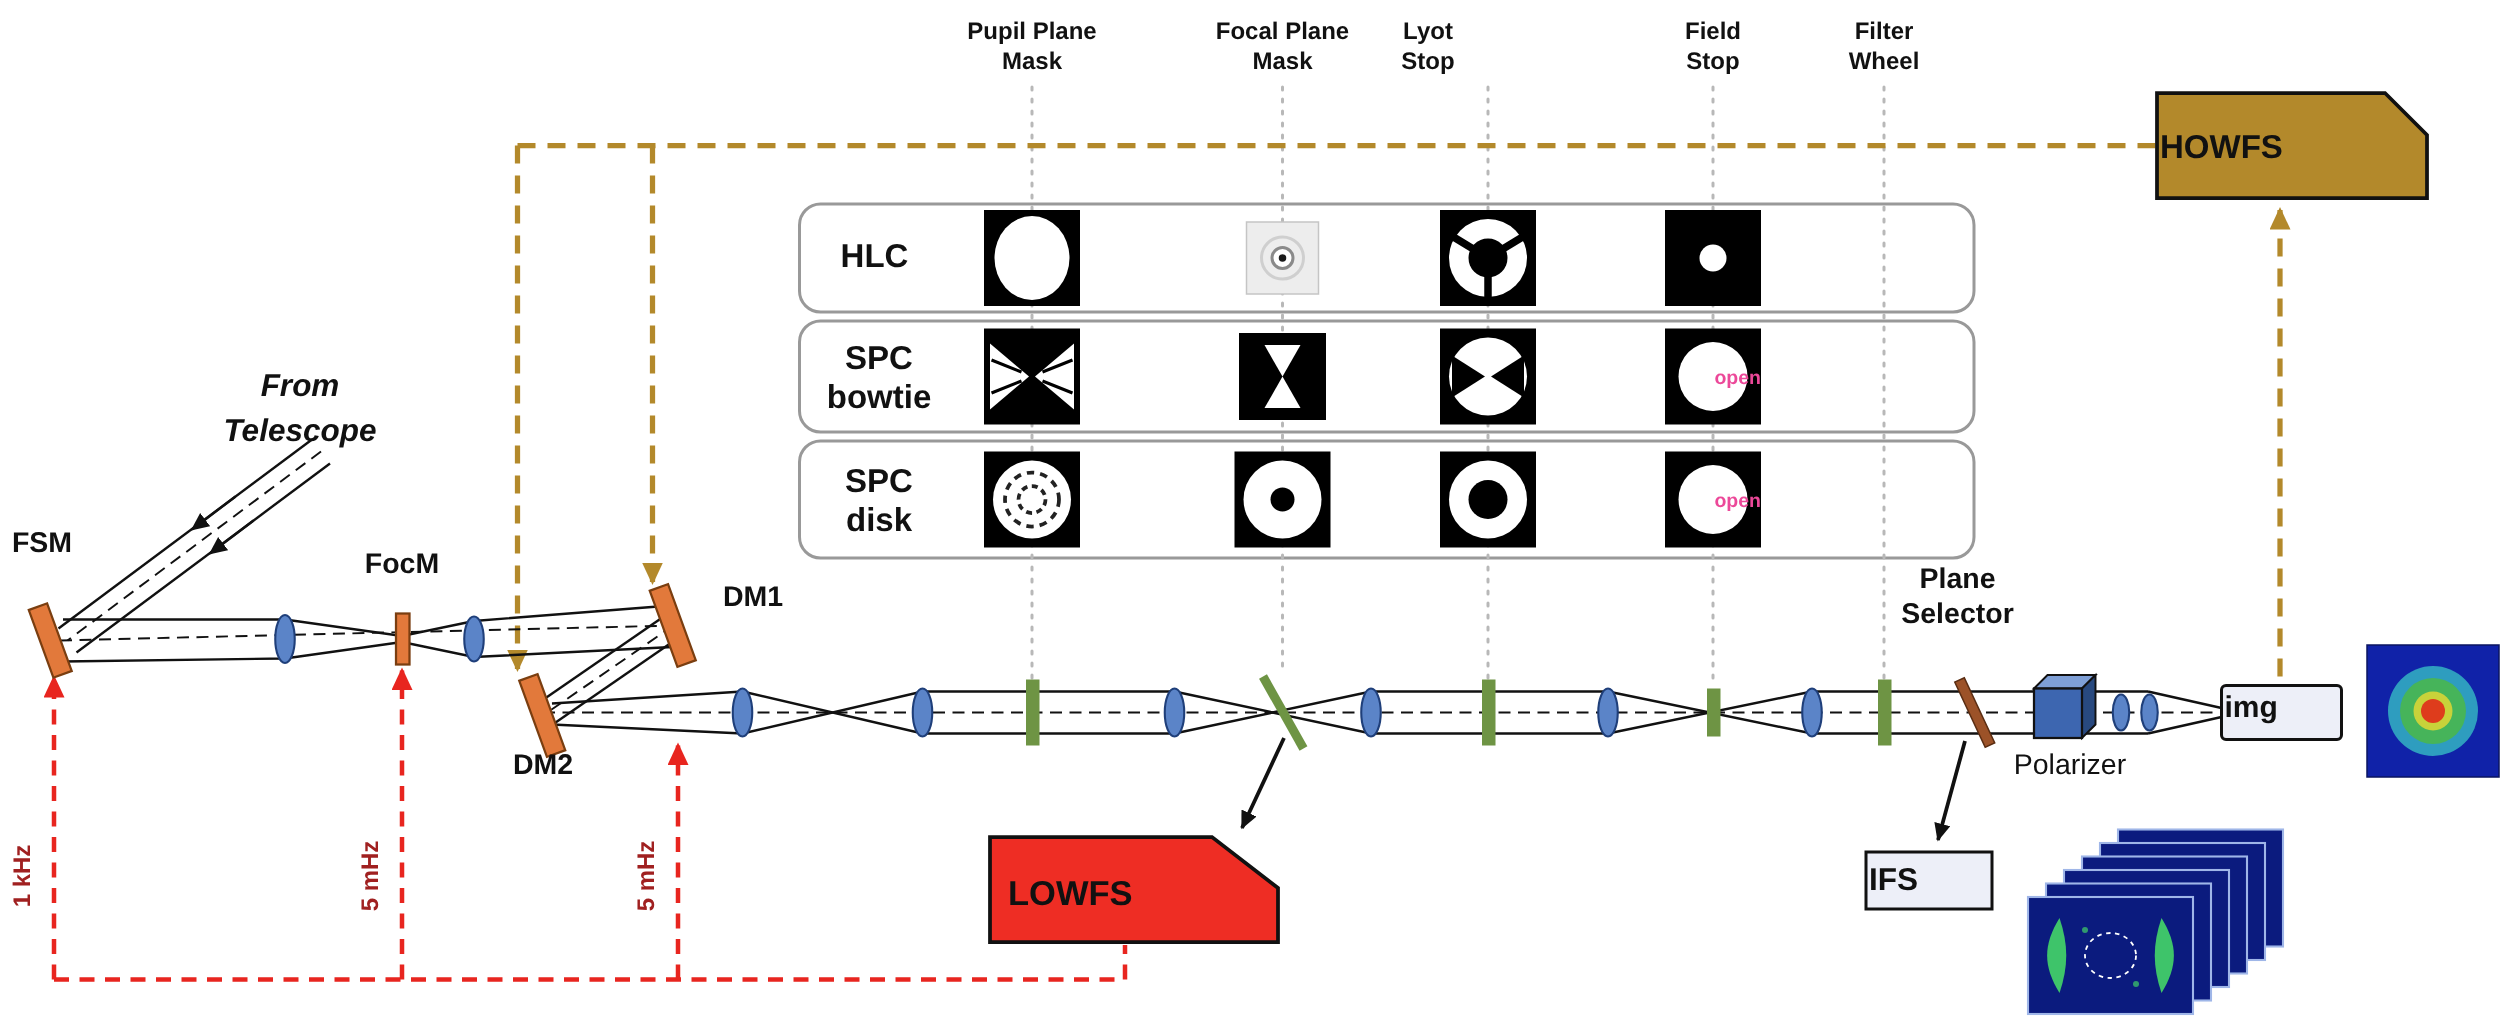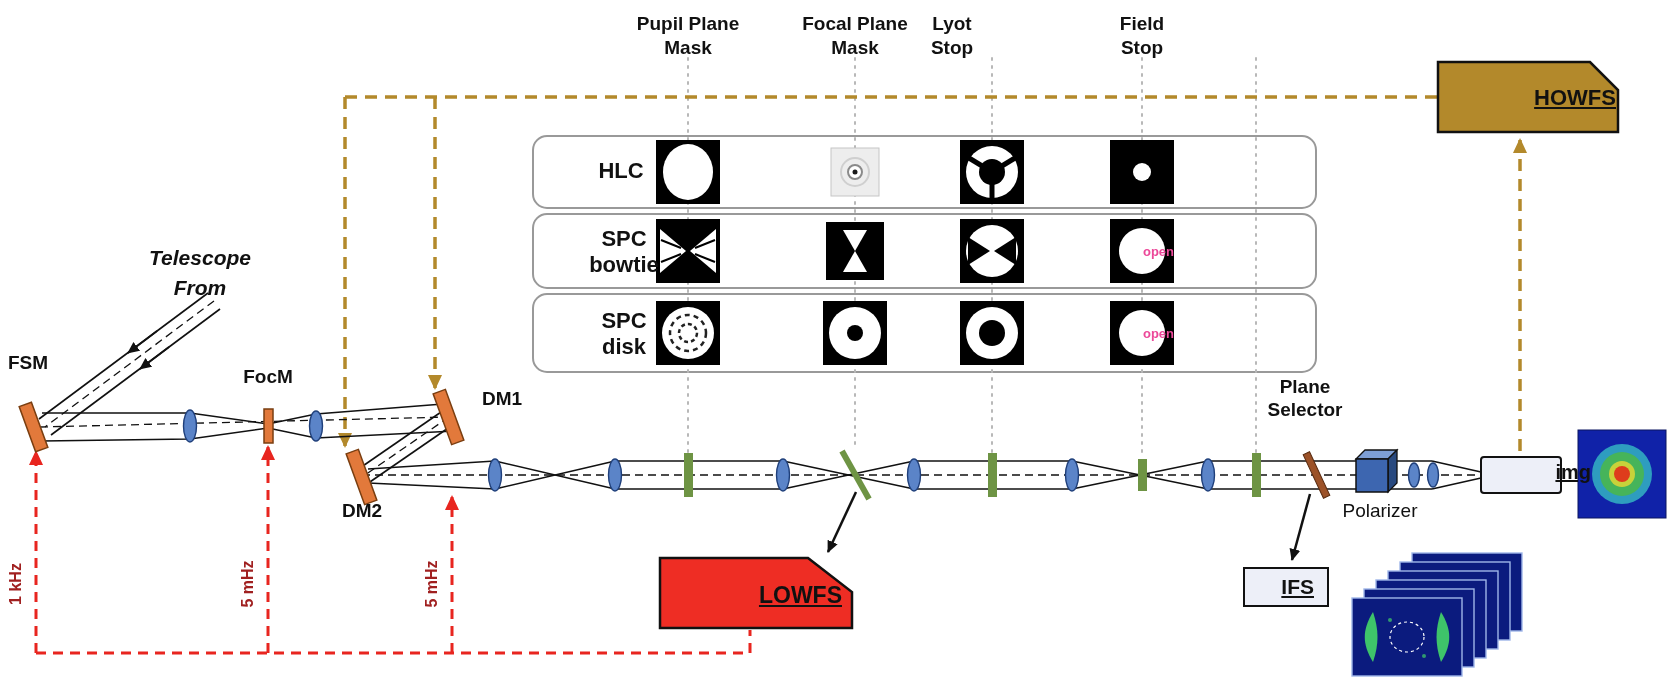--- a/index.html
+++ b/index.html
@@ -1,24 +1,24 @@
 <!DOCTYPE html>
 <html><head>
 <meta charset="utf-8">
 <style>
   html,body{margin:0;padding:0;background:#fff;}
   .stage{position:relative;width:1676px;height:688px;background:#ffffff;overflow:hidden;
          font-family:"Liberation Sans",sans-serif;color:#111;}
   svg{position:absolute;left:0;top:0;}
   .lbl{position:absolute;font-weight:bold;color:#111;}
-  .hdr{font-size:19px;line-height:1.25;text-align:center;}
-  .rowlbl{font-size:22px;line-height:1.2;text-align:center;margin-left:38px;}
+  .hdr{font-size:16px;line-height:1.25;text-align:center;}
+  .rowlbl{font-size:22px;line-height:1.2;text-align:center;}
   .comp{font-size:19px;text-align:center;}
   .comp2{font-size:19px;line-height:1.2;text-align:center;}
-  .boxlbl{text-align:right;text-decoration:underline;}
+  .boxlbl{text-align:left;}
   .rate{width:80px;text-align:center;color:#A02020;font-size:16px;
         transform:rotate(-90deg);transform-origin:center;}
   .open-lbl{font-size:13px;width:64px;text-align:right;color:#ec4899;}
   .italic{font-style:italic;}
   .rowbox{fill:#fff;stroke:#999;stroke-width:2;}
 </style>
 </head>
 <body>
 
 <div class="stage">
@@ -253,53 +253,57 @@
   <span style="display:block;">Mask</span>
 </div>
 <div class="lbl hdr" style="left:892px;top:12px;width:120px;">
   <span style="display:block;">Lyot</span>
   <span style="display:block;">Stop</span>
 </div>
 <div class="lbl hdr" style="left:1082px;top:12px;width:120px;">
   <span style="display:block;">Field</span>
   <span style="display:block;">Stop</span>
 </div>
+<div class="lbl hdr" style="left:1192px;top:12px;width:128px;">
+  <span style="display:block;">Filter</span>
+  <span style="display:block;">Wheel</span>
+</div>
 
 <div class="lbl rowlbl" style="left:548px;top:158px;width:70px;">
   <span>HLC</span>
 </div>
 <div class="lbl rowlbl" style="left:538px;top:226px;width:96px;">
   <span style="display:block;">SPC</span>
   <span style="display:block;">bowtie</span>
 </div>
 <div class="lbl rowlbl" style="left:538px;top:308px;width:96px;">
   <span style="display:block;">SPC</span>
   <span style="display:block;">disk</span>
 </div>
 
 <div class="lbl open-lbl" style="left:1110px;top:244px;">open</div>
 <div class="lbl open-lbl" style="left:1110px;top:326px;">open</div>
 
 <div class="lbl comp2 italic" style="left:95px;top:243px;width:210px;font-size:21px;line-height:1.45;">
+  <span style="display:block;">From</span>
   <span style="display:block;">Telescope</span>
-  <span style="display:block;">From</span>
 </div>
 
 <div class="lbl comp" style="left:-2px;top:352px;width:60px;">FSM</div>
 <div class="lbl comp" style="left:228px;top:366px;width:80px;">FocM</div>
 <div class="lbl comp" style="left:470px;top:388px;width:64px;">DM1</div>
 <div class="lbl comp" style="left:330px;top:500px;width:64px;">DM2</div>
 
 <div class="lbl comp2" style="left:1240px;top:376px;width:130px;">
   <span style="display:block;">Plane</span>
   <span style="display:block;">Selector</span>
 </div>
 <div class="lbl comp" style="left:1325px;top:500px;width:110px;font-weight:normal;">Polarizer</div>
 
-<div class="lbl boxlbl" style="left:1483px;top:461px;width:76px;font-size:20px;margin-left:32px;">img</div>
+<div class="lbl boxlbl" style="left:1483px;top:461px;width:76px;font-size:20px;">img</div>
 <div class="lbl boxlbl" style="left:1246px;top:575px;width:68px;font-size:21px;">IFS</div>
 <div class="lbl boxlbl" style="left:672px;top:582px;width:170px;font-size:23px;">LOWFS</div>
 <div class="lbl boxlbl" style="left:1440px;top:85px;width:176px;font-size:22px;">HOWFS</div>
 
 <div class="lbl rate" style="left:-24px;top:575px;">1 kHz</div>
 <div class="lbl rate" style="left:208px;top:575px;">5 mHz</div>
 <div class="lbl rate" style="left:392px;top:575px;">5 mHz</div>
 
 </div>
 

